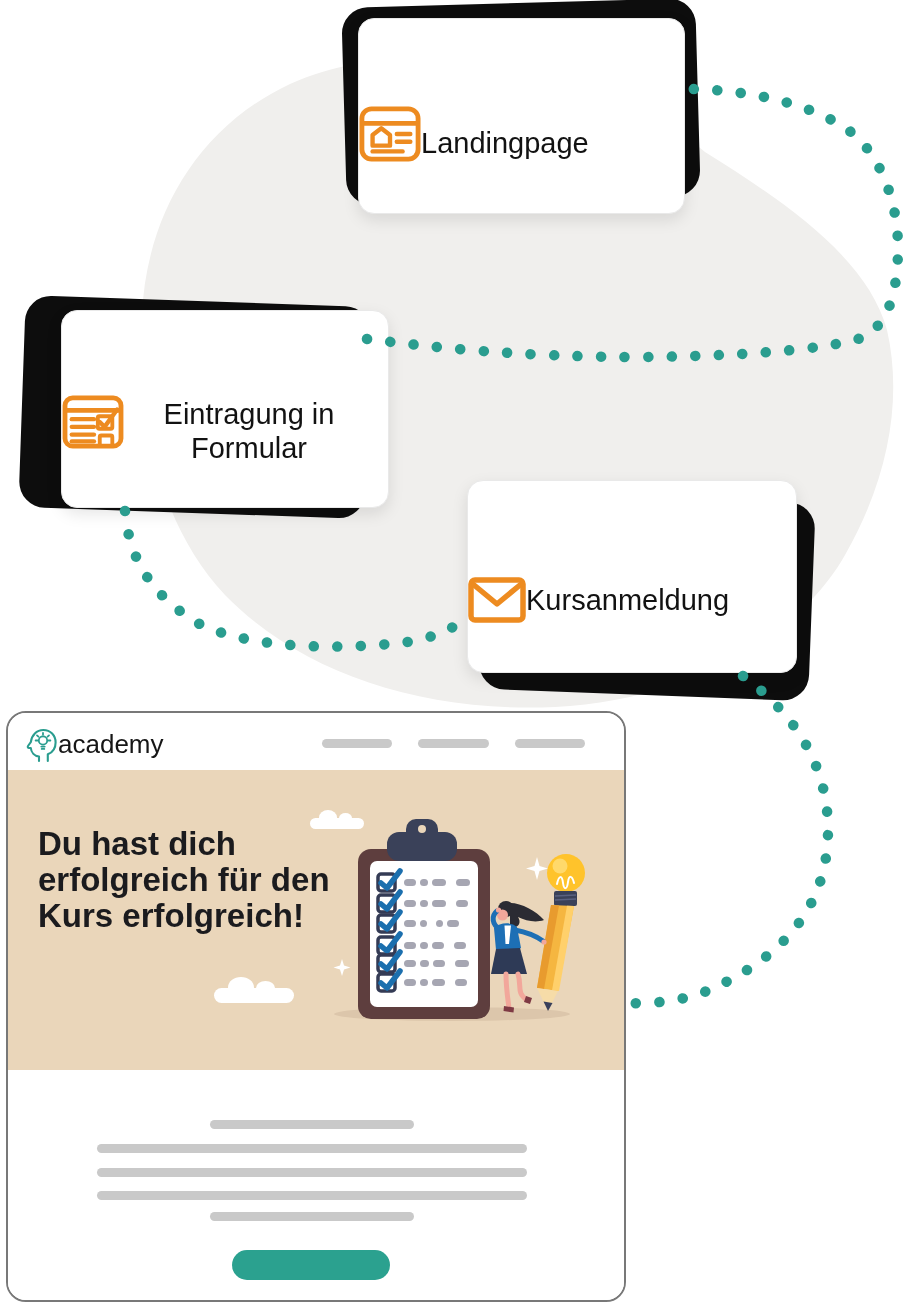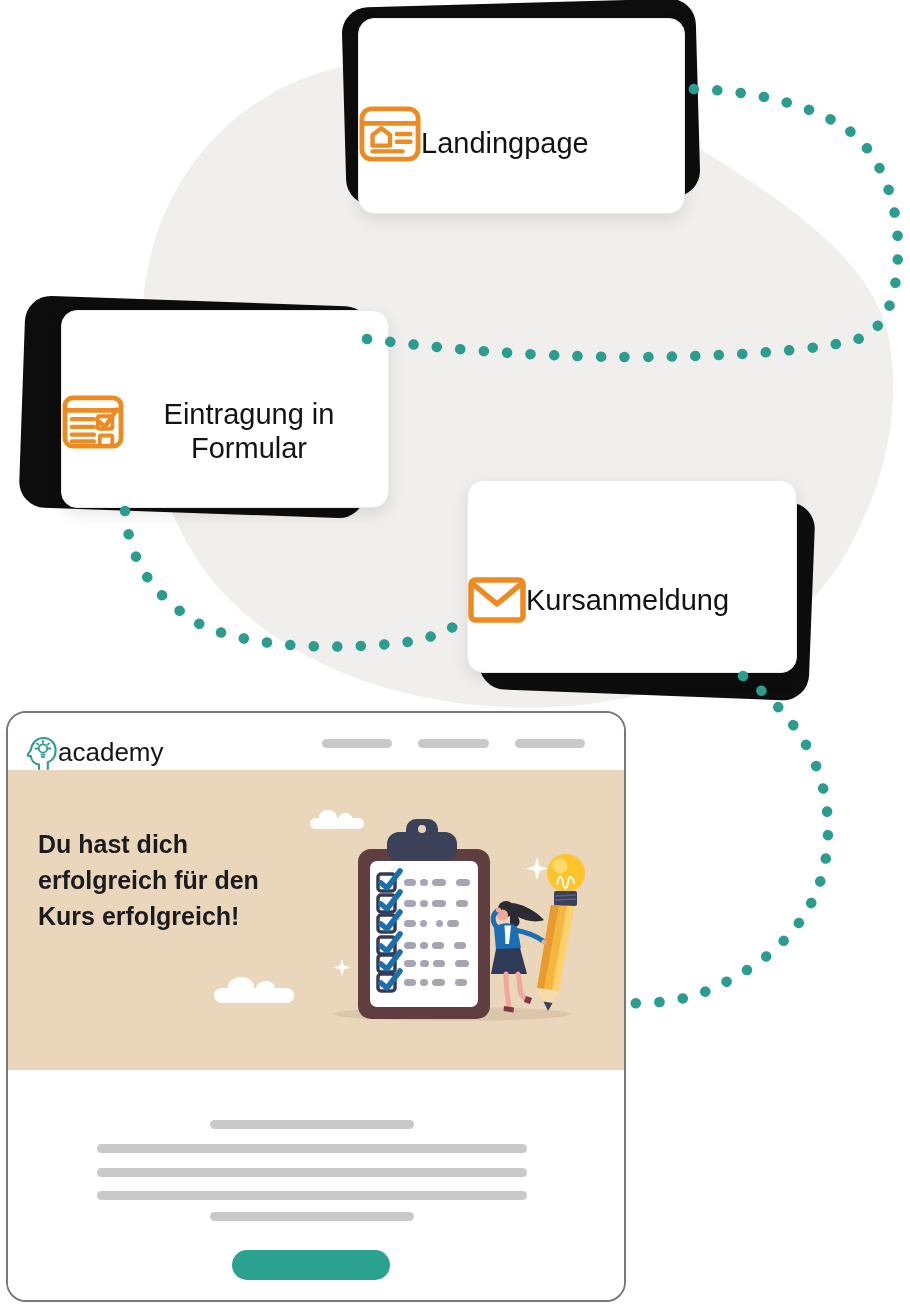--- a/index.html
+++ b/index.html
@@ -22,27 +22,27 @@
         stroke-dasharray:0.1 23.4;}
 
   
   .blob-layer{z-index:1;}
 
   
   .browser{position:absolute;left:6px;top:711px;width:620px;height:591px;z-index:4;
            background:#ffffff;border:2px solid #787878;border-radius:20px;
            box-sizing:border-box;overflow:hidden;}
   .b-header{position:relative;height:57px;background:#ffffff;}
-  .logo{position:absolute;left:16px;top:12px;display:flex;align-items:center;margin-top:8px;}
+  .logo{position:absolute;left:16px;top:12px;display:flex;align-items:center;}
   .logo-text{font-size:26px;color:#161616;letter-spacing:0;margin-left:-2px;}
   .pill{position:absolute;top:26px;height:9px;border-radius:4.5px;background:#C9C9C9;}
   .pill.p1{left:314px;width:70px;} .pill.p2{left:410px;width:71px;} .pill.p3{left:507px;width:70px;}
 
   .hero{position:relative;height:300px;background:#EAD6BA;overflow:hidden;}
-  .headline{position:absolute;left:30px;top:56px;font-weight:bold;font-size:25px;
+  .headline{position:absolute;left:30px;top:56px;font-weight:bold;font-size:33px;
             line-height:36px;color:#1B1B1E;font-family:"Liberation Sans",sans-serif;}
   .illus{position:absolute;left:322px;top:37px;width:280px;height:220px;}
   .cloud{position:absolute;background:#ffffff;border-radius:999px;}
   .cloud::before,.cloud::after{content:"";position:absolute;background:#ffffff;border-radius:50%;}
   .cloud.a{left:302px;top:48px;width:54px;height:11px;}
   .cloud.a::before{width:18px;height:15px;left:9px;top:-8px;}
   .cloud.a::after{width:13px;height:10px;left:29px;top:-5px;}
   .cloud.b{left:206px;top:218px;width:80px;height:15px;}
   .cloud.b::before{width:26px;height:21px;left:14px;top:-11px;}
   .cloud.b::after{width:19px;height:14px;left:42px;top:-7px;}

